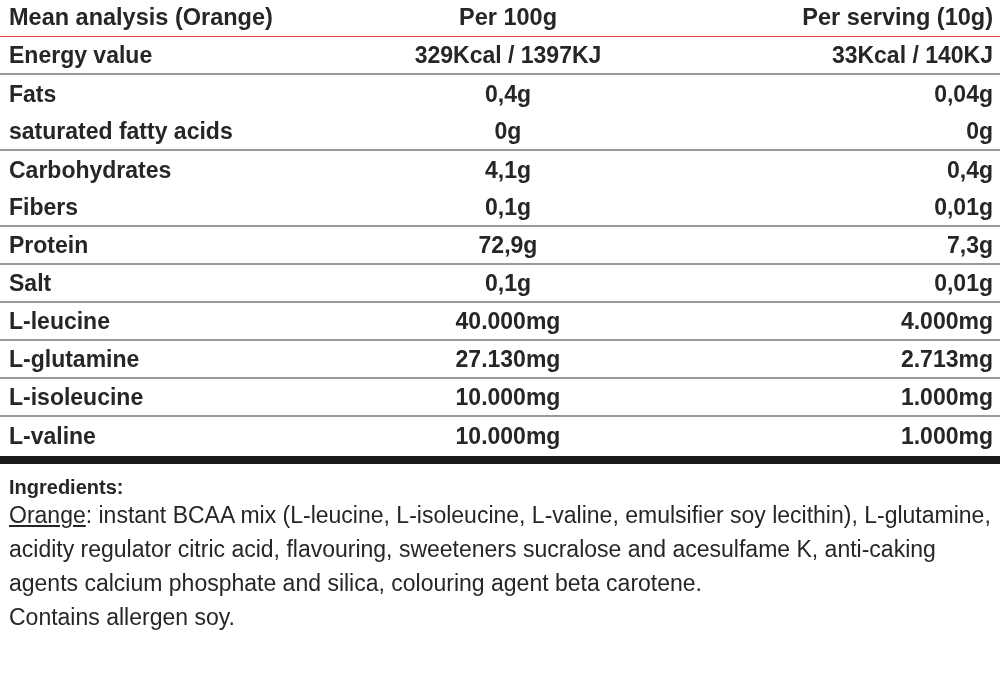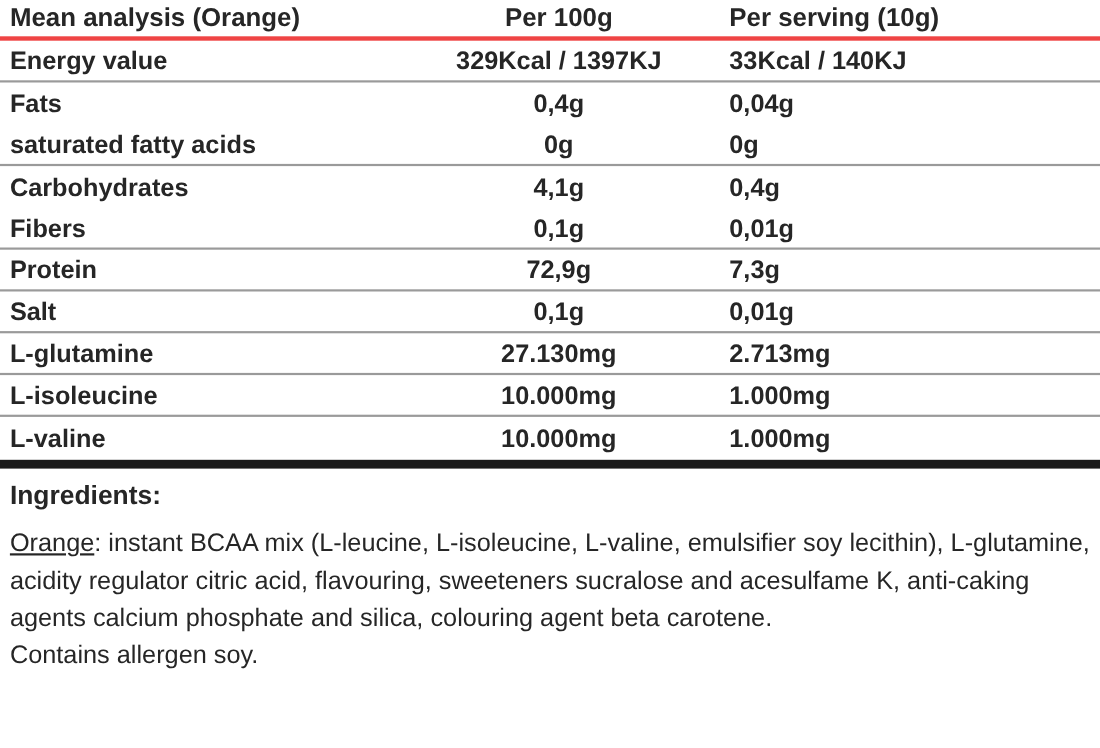--- a/index.html
+++ b/index.html
@@ -20,41 +20,40 @@
     height: 38px;
     padding: 0 7px 0 9px;
     font-size: 23px;
     line-height: 1;
     font-weight: bold;
   }
   .nt-header {
     height: 37px;
     font-weight: bold;
     font-size: 23.5px;
-    border-bottom: 4px solid #ef4444;
+    border-bottom: 1px solid #ef4444;
   }
   .c1 { flex: 1 1 auto; text-align: left; white-space: nowrap; }
   .c2 { width: 310px; text-align: center; white-space: nowrap; }
-  .c3 { width: 330px; text-align: left; white-space: nowrap; }
+  .c3 { width: 330px; text-align: right; white-space: nowrap; }
   .divider { border-bottom: 2px solid #9a9a9a; }
   .thick-bar {
     width: 100%;
     height: 8px;
     background: #1a1a1a;
     margin-top: 1px;
   }
 
   
   .ingredients {
     padding: 12px 8px 0 9px;
   }
   .ing-heading {
-    font-size: 24px;
+    font-size: 20px;
     font-weight: bold;
-    margin-bottom: 12px;
     line-height: 1.1;
   }
   .ing-text {
     font-size: 23px;
     line-height: 34px;
     max-width: 986px;
   }
   .flavor-name { text-decoration: underline; }
   .allergen { font-size: 23px; line-height: 34px; }
 </style>
@@ -107,20 +106,25 @@
       <span class="c2">72,9g</span>
       <span class="c3">7,3g</span>
     </div>
 
     <div class="nt-row divider">
       <span class="c1">Salt</span>
       <span class="c2">0,1g</span>
       <span class="c3">0,01g</span>
     </div>
 
+    <div class="nt-row divider">
+      <span class="c1">L-leucine</span>
+      <span class="c2">40.000mg</span>
+      <span class="c3">4.000mg</span>
+    </div>
 
     <div class="nt-row divider">
       <span class="c1">L-glutamine</span>
       <span class="c2">27.130mg</span>
       <span class="c3">2.713mg</span>
     </div>
 
     <div class="nt-row divider">
       <span class="c1">L-isoleucine</span>
       <span class="c2">10.000mg</span>

